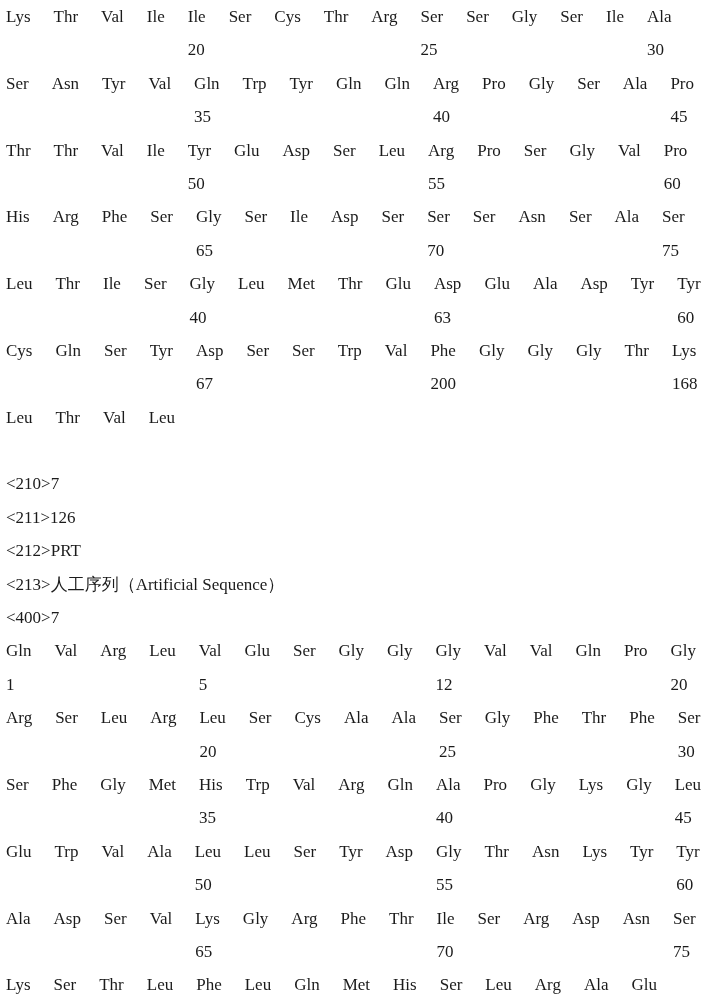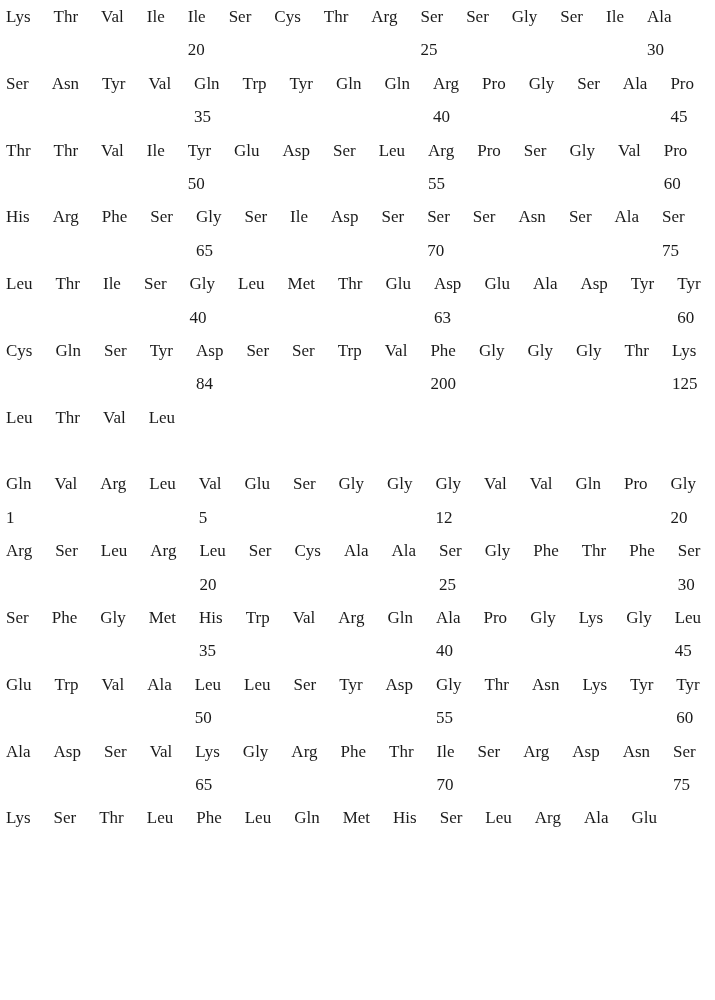--- a/index.html
+++ b/index.html
@@ -155,32 +155,39 @@
         <span class="cell res" style="grid-area: 1 / 6;">Ser</span>
         <span class="cell res" style="grid-area: 1 / 7;">Ser</span>
         <span class="cell res" style="grid-area: 1 / 8;">Trp</span>
         <span class="cell res" style="grid-area: 1 / 9;">Val</span>
         <span class="cell res" style="grid-area: 1 / 10;">Phe</span>
         <span class="cell res" style="grid-area: 1 / 11;">Gly</span>
         <span class="cell res" style="grid-area: 1 / 12;">Gly</span>
         <span class="cell res" style="grid-area: 1 / 13;">Gly</span>
         <span class="cell res" style="grid-area: 1 / 14;">Thr</span>
         <span class="cell res" style="grid-area: 1 / 15;">Lys</span>
-        <span class="cell num" style="grid-area: 2 / 5;">84</span>
+        <span class="cell num" style="grid-area: 2 / 5;">67</span>
         <span class="cell num" style="grid-area: 2 / 10;">200</span>
-        <span class="cell num" style="grid-area: 2 / 15;">125</span>
+        <span class="cell num" style="grid-area: 2 / 15;">168</span>
       </div>
       <div class="seq-row">
         <span class="cell res" style="grid-area: 1 / 1;">Leu</span>
         <span class="cell res" style="grid-area: 1 / 2;">Thr</span>
         <span class="cell res" style="grid-area: 1 / 3;">Val</span>
         <span class="cell res" style="grid-area: 1 / 4;">Leu</span>
       </div>
     </div>
     <div class="spacer"></div>
+    <div>
+      <div class="meta-line">&lt;210&gt;7</div>
+      <div class="meta-line">&lt;211&gt;126</div>
+      <div class="meta-line">&lt;212&gt;PRT</div>
+      <div class="meta-line">&lt;213&gt;人工序列（Artificial Sequence）</div>
+      <div class="meta-line">&lt;400&gt;7</div>
+    </div>
     <div>
       <div class="seq-row">
         <span class="cell res" style="grid-area: 1 / 1;">Gln</span>
         <span class="cell res" style="grid-area: 1 / 2;">Val</span>
         <span class="cell res" style="grid-area: 1 / 3;">Arg</span>
         <span class="cell res" style="grid-area: 1 / 4;">Leu</span>
         <span class="cell res" style="grid-area: 1 / 5;">Val</span>
         <span class="cell res" style="grid-area: 1 / 6;">Glu</span>
         <span class="cell res" style="grid-area: 1 / 7;">Ser</span>
         <span class="cell res" style="grid-area: 1 / 8;">Gly</span>

